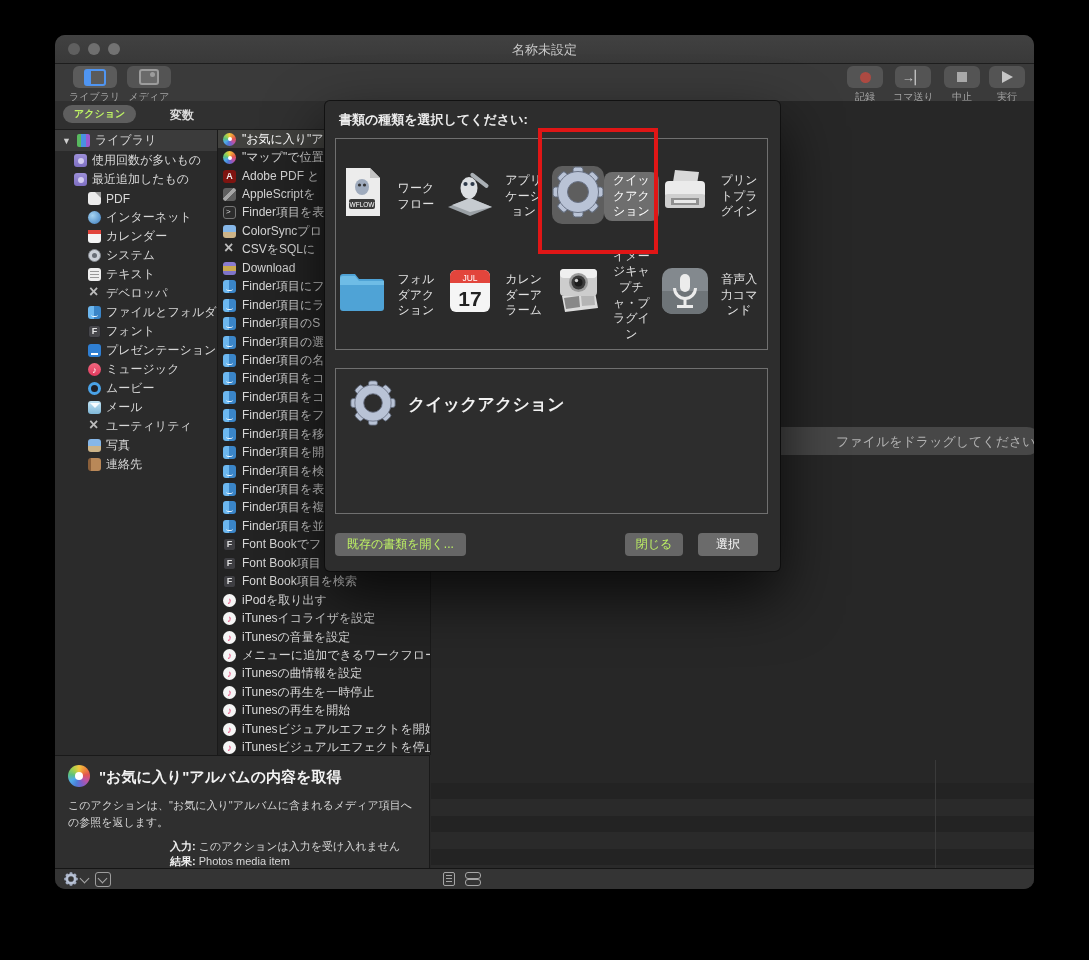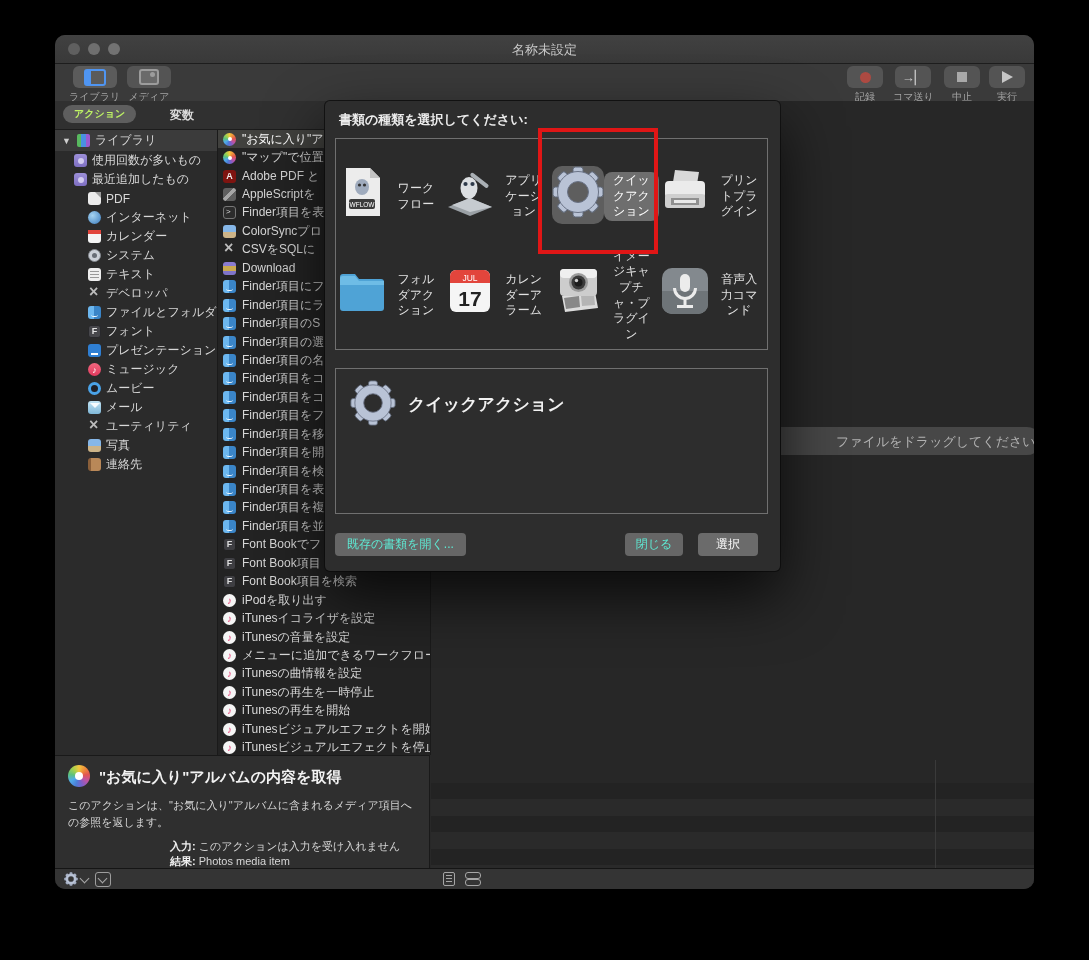--- a/index.html
+++ b/index.html
@@ -130,21 +130,21 @@
   .t-iconwrap{width:64px;height:58px;display:flex;align-items:flex-start;justify-content:center;border-radius:10px;}
   .tpl-cell.selected .t-iconwrap{background:#5e5e5e;}
   .t-label{margin-top:4px;max-width:100px;text-align:center;font-size:12px;line-height:1.3;color:#e2e2e2;border-radius:8px;padding:1px 5px;}
   .tpl-cell.selected .t-label{background:#6e6e6e;color:#fff;}
   .t-iconwrap svg{width:52px;height:52px;}
   .detail-box{position:absolute;left:10px;top:267px;width:433px;height:146px;border:1px solid #707070;box-sizing:border-box;}
   .detail-gear{position:absolute;left:14px;top:11px;width:46px;height:46px;}
   .detail-gear svg{width:46px;height:46px;}
   .detail-title{position:absolute;left:72px;top:24px;font-size:17px;font-weight:bold;color:#f2f2f2;}
   .detail-desc{position:absolute;left:15px;top:72px;width:402px;font-size:12.5px;color:#dcdcdc;line-height:1.65;}
-  .btn{position:absolute;top:432px;height:23px;background:#666;border-radius:4px;font-size:12px;color:#5eead4;
+  .btn{position:absolute;top:432px;height:23px;background:#666;border-radius:4px;font-size:12px;color:#bef264;
     display:flex;align-items:center;justify-content:center;padding:0 12px;box-sizing:border-box;white-space:nowrap;}
   .btn-open{left:10px;}
   .btn-close{left:300px;width:58px;}
   .btn-choose{left:373px;width:60px;color:#ffffff;background:#6b6b6b;}
   
   .annotation{position:absolute;left:538px;top:128px;width:120px;height:126px;border:4px solid #e01616;box-sizing:border-box;z-index:30;}
   .dialog{z-index:20;}
 </style>
 </head>
 <body>

